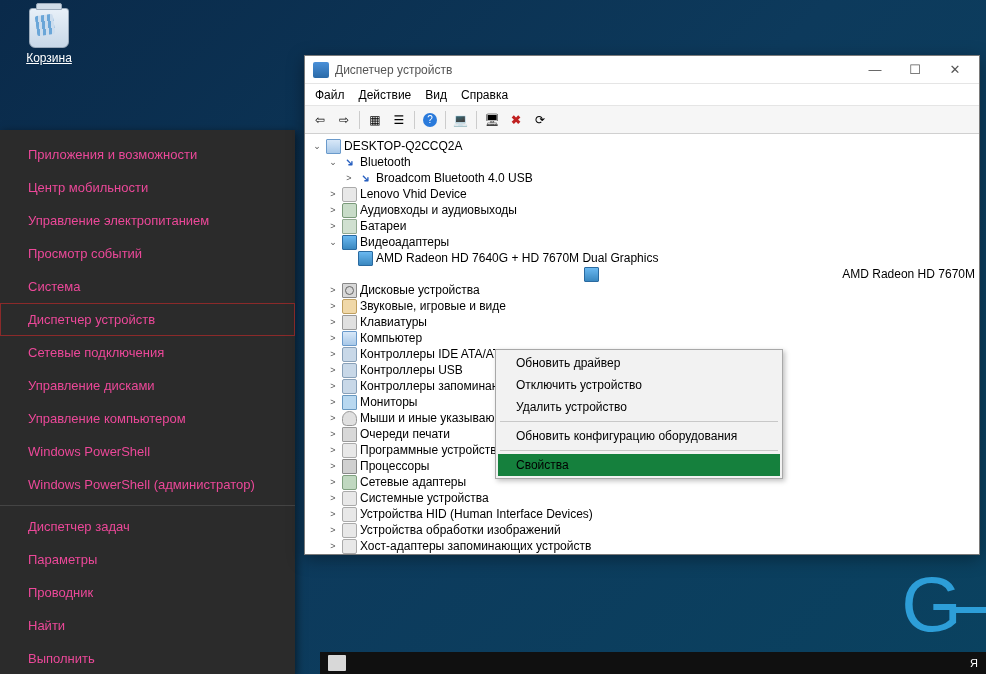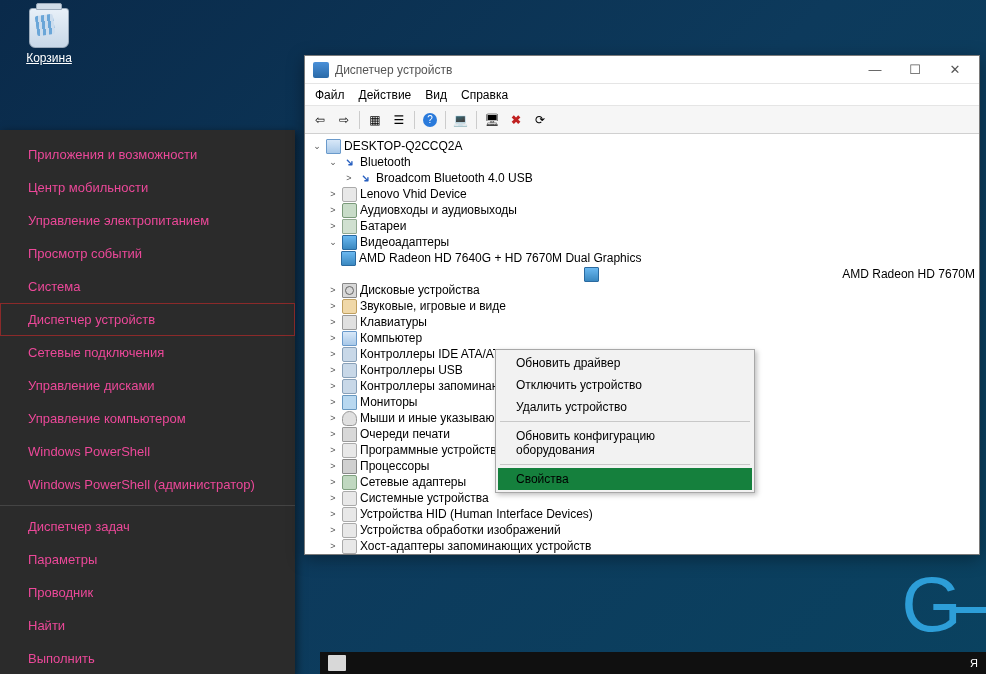--- a/index.html
+++ b/index.html
@@ -119,21 +119,21 @@
   .ic-mon { background: #b8d8f0; border: 1px solid #6898c0; border-radius: 1px; }
   .ic-mse { background: #e0e0e0; border: 1px solid #999; border-radius: 50% 50% 30% 30%; }
   .ic-prn { background: #d8d8d8; border: 1px solid #999; border-radius: 1px; }
   .ic-net { background: #c0d8c0; border: 1px solid #80a080; border-radius: 2px; }
   .ic-bat { background: #d0e0d0; border: 1px solid #90a890; border-radius: 1px; }
 
   
   .rcmenu {
     position: absolute; top: 215px; left: 190px; z-index: 5;
     background: #f2f2f2; border: 1px solid #a8a8a8; box-shadow: 2px 2px 5px rgba(0,0,0,.25);
-    width: 260px; font-size: 12px; padding: 2px;
+    width: 288px; font-size: 12px; padding: 2px;
   }
   .rcmenu .ritem { padding: 4px 18px; cursor: pointer; }
   .rcmenu .rsep { height: 1px; background: #c8c8c8; margin: 3px 2px; }
   .rcmenu .rhl { background: #15803d; }
 
   
   .watermark {
     position: absolute; right: -10px; bottom: 24px; font-size: 78px; font-weight: 200;
     color: #2d9ed8; letter-spacing: -4px; font-family: Arial, sans-serif;
   }
@@ -245,21 +245,21 @@
         <div class="node" style="padding-left: 22px;">
           <span class="exp">&gt;</span>
           <span class="nicon ic-bat"></span>
           <span class="nlabel">Батареи</span>
         </div>
         <div class="node" style="padding-left: 22px;">
           <span class="exp">⌄</span>
           <span class="nicon ic-disp"></span>
           <span class="nlabel">Видеоадаптеры</span>
         </div>
-        <div class="node" style="padding-left: 21px;">
+        <div class="node" style="padding-left: 38px;">
           <span class="exp"></span>
           <span class="nicon ic-disp"></span>
           <span class="nlabel">AMD Radeon HD 7640G + HD 7670M Dual Graphics</span>
         </div>
         <div class="node" style="padding-left: 24px; justify-content: space-between;">
           <span class="exp"></span>
           <span class="nicon ic-disp"></span>
           <span class="nlabel">AMD Radeon HD 7670M</span>
         </div>
         <div class="node" style="padding-left: 22px;">

